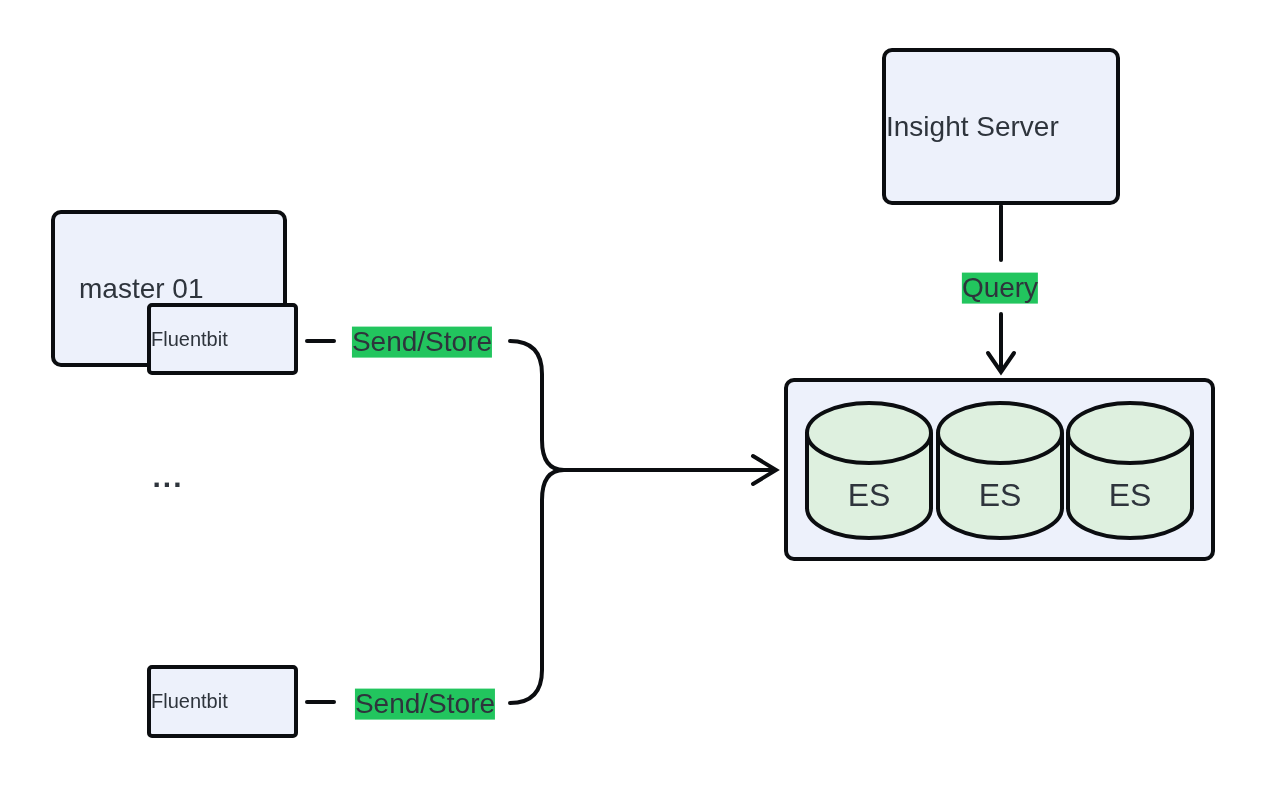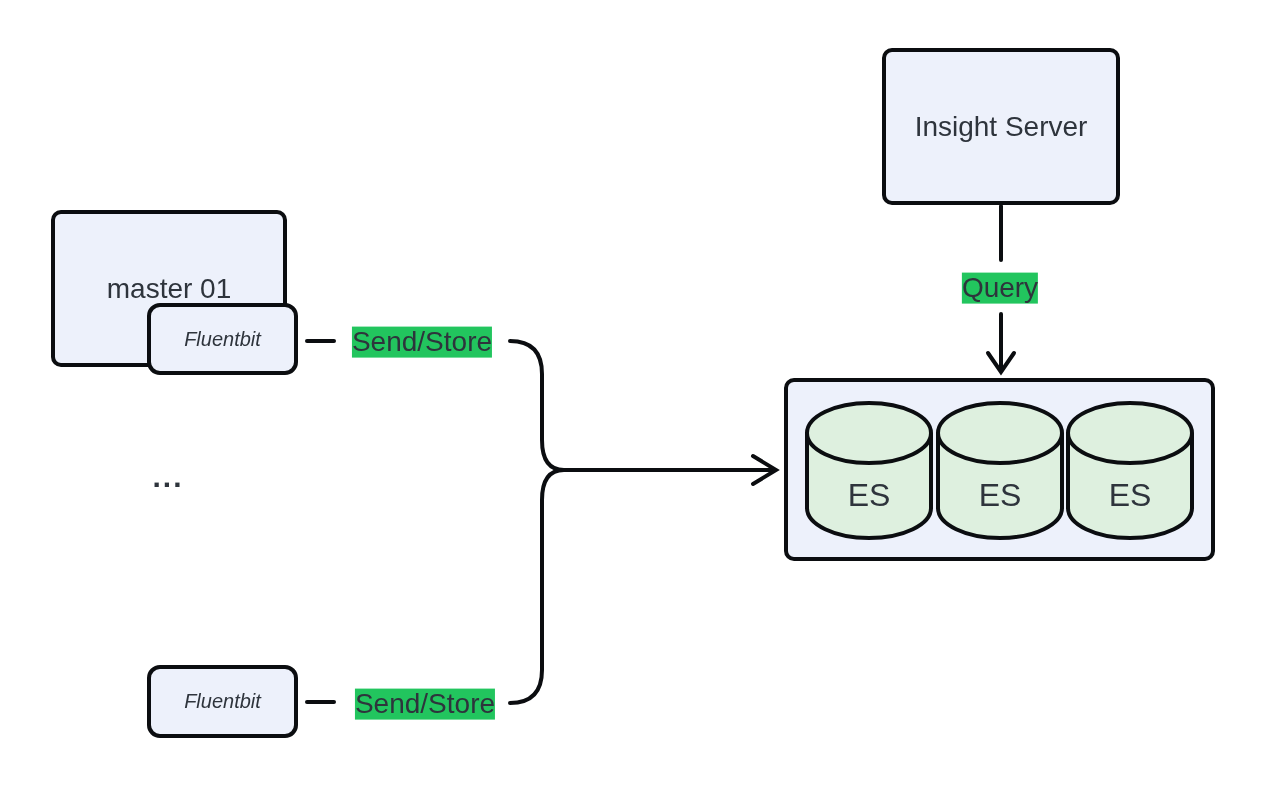--- a/index.html
+++ b/index.html
@@ -23,32 +23,31 @@
     pointer-events: none;
   }
   .node {
     position: absolute;
     box-sizing: border-box;
     background: #edf1fb;
     border: 4px solid #0b0d10;
     border-radius: 10px;
     display: flex;
     align-items: center;
-    justify-content: center;
+    justify-content: flex-start;
     z-index: 1;
   }
   .node .node-label {
     font-size: 28px;
     color: #2e343c;
     white-space: nowrap;
   }
   .subnode {
-    border-radius: 13px;
+    border-radius: 5px;
     z-index: 2;
-    font-style: italic;
   }
   .subnode .node-label {
     font-size: 20px;
   }
   .cluster {
     z-index: 1;
   }
   .svg-layer { z-index: 3; }
   .edge-label {
     position: absolute;
@@ -81,21 +80,21 @@
     font-size: 32px;
     fill: #2e343c;
   }
 </style>
 </head>
 <body>
 
 <div class="canvas">
 
   <div class="node" style="left:51px; top:210px; width:236px; height:157px;">
-    <span class="node-label" style="transform: translateY(0px);">master 01</span>
+    <span class="node-label" style="transform: translateY(0px); margin-left: 24px;">master 01</span>
   </div>
 
   <div class="node subnode" style="left:147px; top:303px; width:151px; height:72px;">
     <span class="node-label">Fluentbit</span>
   </div>
 
 
   <div class="node subnode" style="left:147px; top:665px; width:151px; height:73px;">
     <span class="node-label">Fluentbit</span>
   </div>

